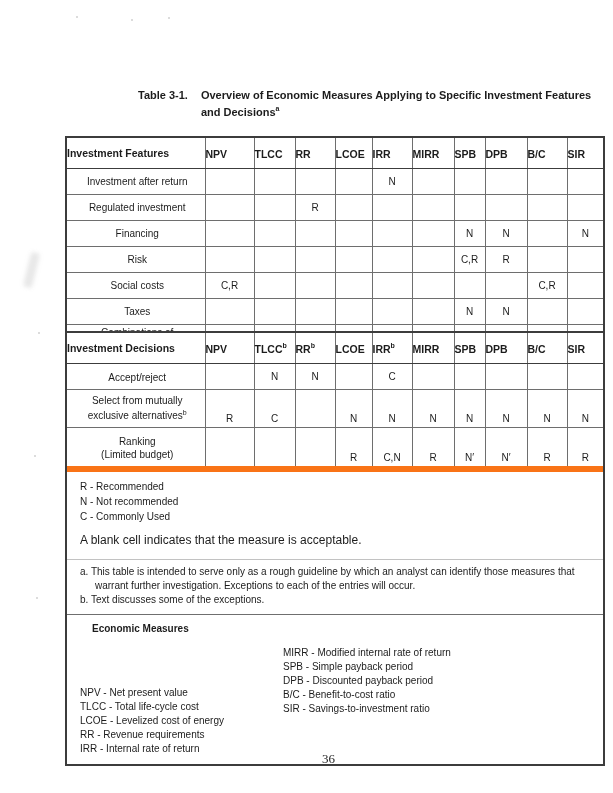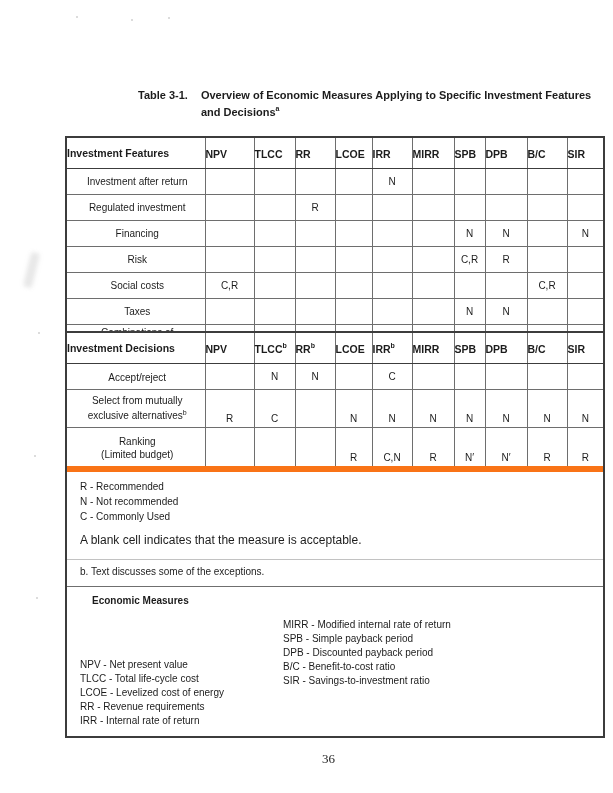--- a/index.html
+++ b/index.html
@@ -298,20 +298,21 @@
     <div>R - Recommended</div>
     <div>N - Not recommended</div>
     <div>C - Commonly Used</div>
   </div>
 
   <div class="blank-note">A blank cell indicates that the measure is acceptable.</div>
 
   <div class="divider-light"></div>
 
   <div class="fnotes">
+    <div class="fnote"><span>a.</span> <span>This table is intended to serve only as a rough guideline by which an analyst can identify those measures that warrant further investigation. Exceptions to each of the entries will occur.</span></div>
     <div class="fnote"><span>b.</span> <span>Text discusses some of the exceptions.</span></div>
   </div>
 
   <div class="divider-dark"></div>
 
   <div class="econ">
     <div class="econ-head">Economic Measures</div>
     <div class="econ-cols">
       <div class="econ-col-left">
         <div>NPV - Net present value</div>

